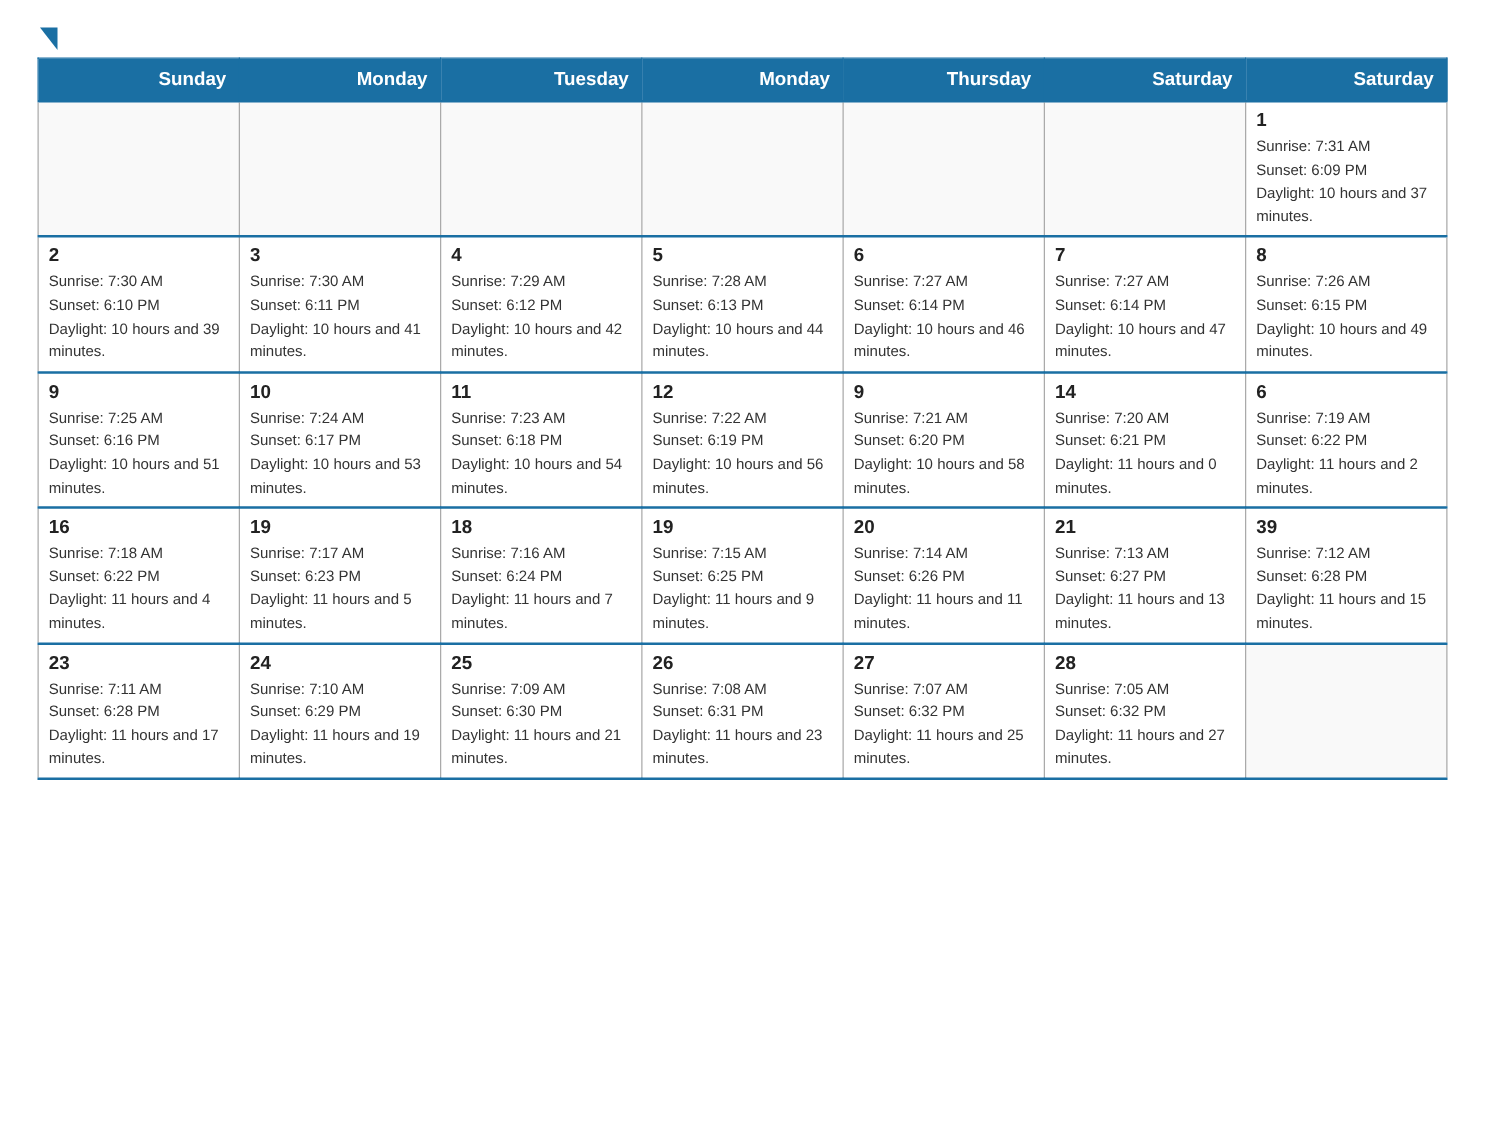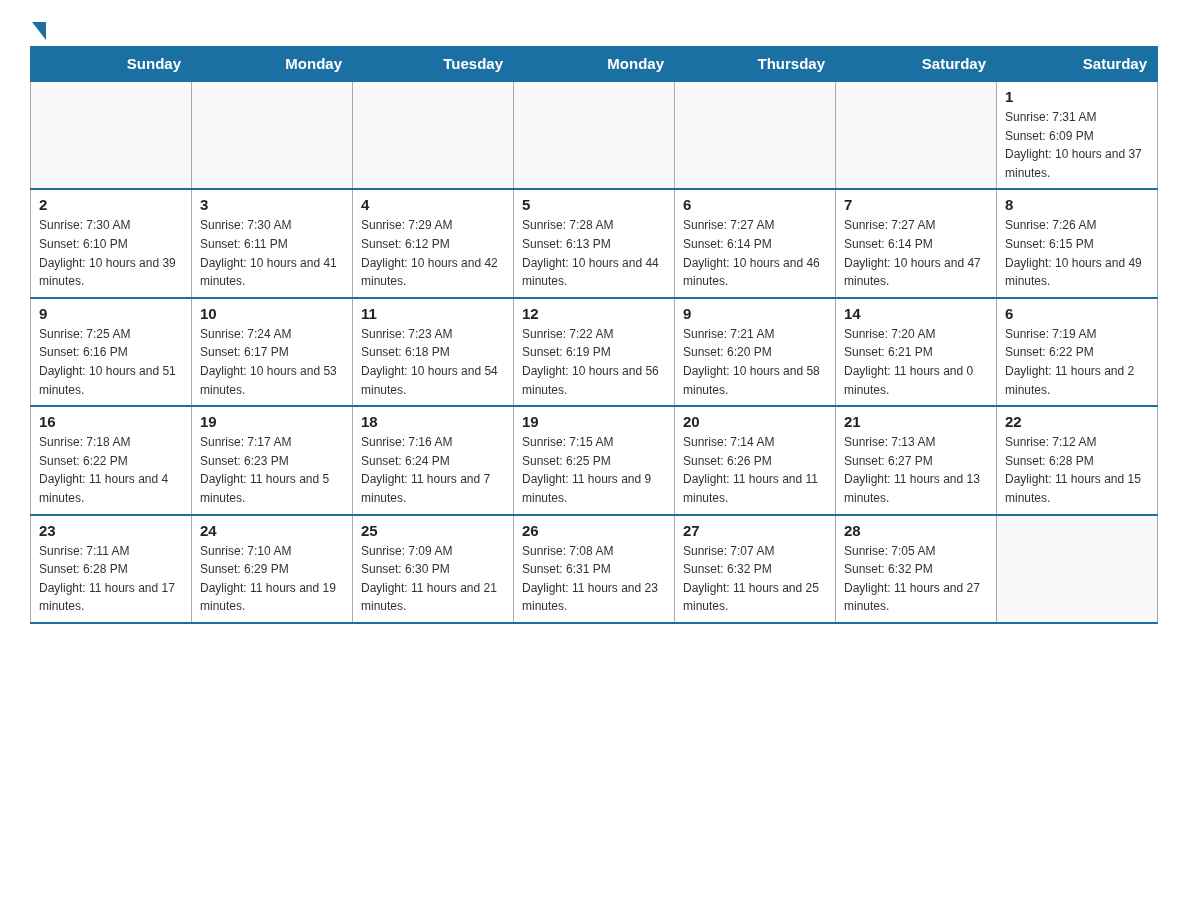--- a/index.html
+++ b/index.html
@@ -224,21 +224,21 @@
         </td>
         <td>
           <span class="day-number">20</span>
           <div class="day-info">Sunrise: 7:14 AM<br>Sunset: 6:26 PM<br>Daylight: 11 hours and 11 minutes.</div>
         </td>
         <td>
           <span class="day-number">21</span>
           <div class="day-info">Sunrise: 7:13 AM<br>Sunset: 6:27 PM<br>Daylight: 11 hours and 13 minutes.</div>
         </td>
         <td>
-          <span class="day-number">22</span>
+          <span class="day-number">39</span>
           <div class="day-info">Sunrise: 7:12 AM<br>Sunset: 6:28 PM<br>Daylight: 11 hours and 15 minutes.</div>
         </td>
       </tr>
       <tr>
         <td>
           <span class="day-number">23</span>
           <div class="day-info">Sunrise: 7:11 AM<br>Sunset: 6:28 PM<br>Daylight: 11 hours and 17 minutes.</div>
         </td>
         <td>
           <span class="day-number">24</span>

